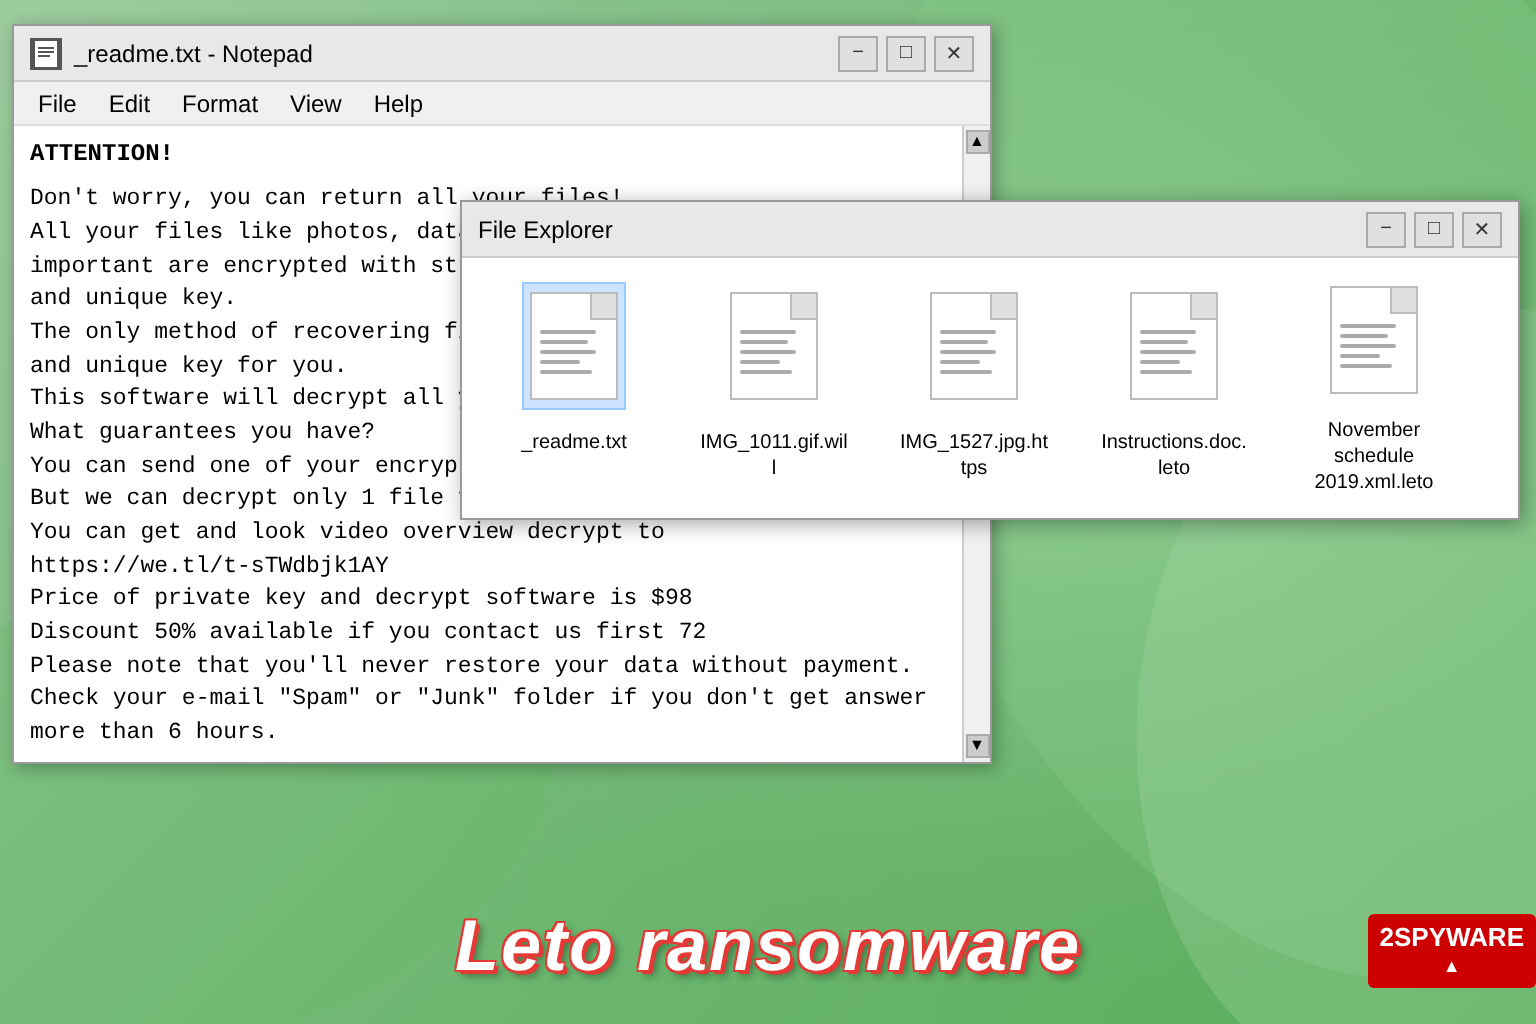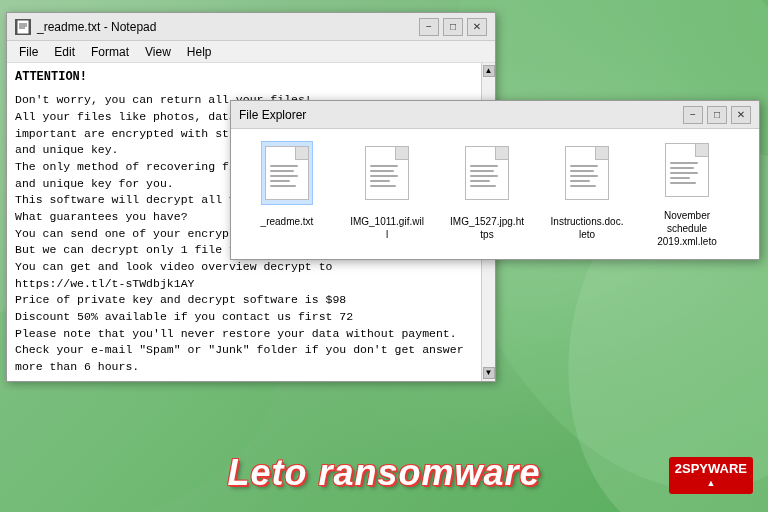--- a/index.html
+++ b/index.html
@@ -248,21 +248,21 @@
         1px -1px 0 #e53935,
         -1px 1px 0 #e53935,
         3px 3px 4px rgba(0,0,0,0.4);
       letter-spacing: 1px;
     }
 
     
     .spyware-badge {
       position: absolute;
       bottom: 18px;
-      right: 15px;
+      right: 0;
       z-index: 5;
       background: #cc0000;
       color: #fff;
       font-size: 11px;
       font-weight: bold;
       padding: 4px 6px;
       border-radius: 3px;
       line-height: 1.3;
       text-align: center;
     }

